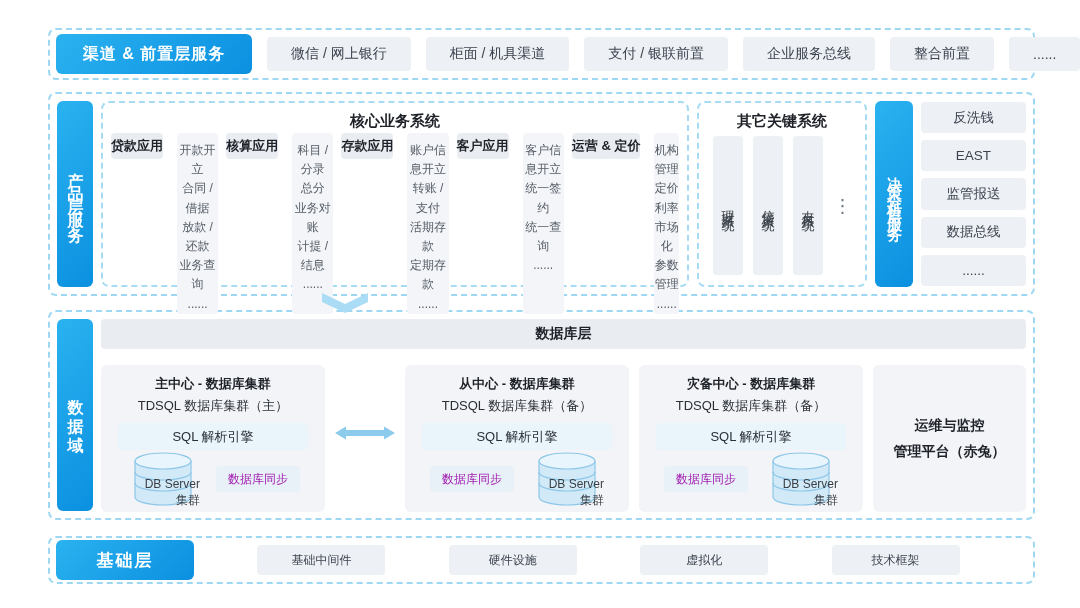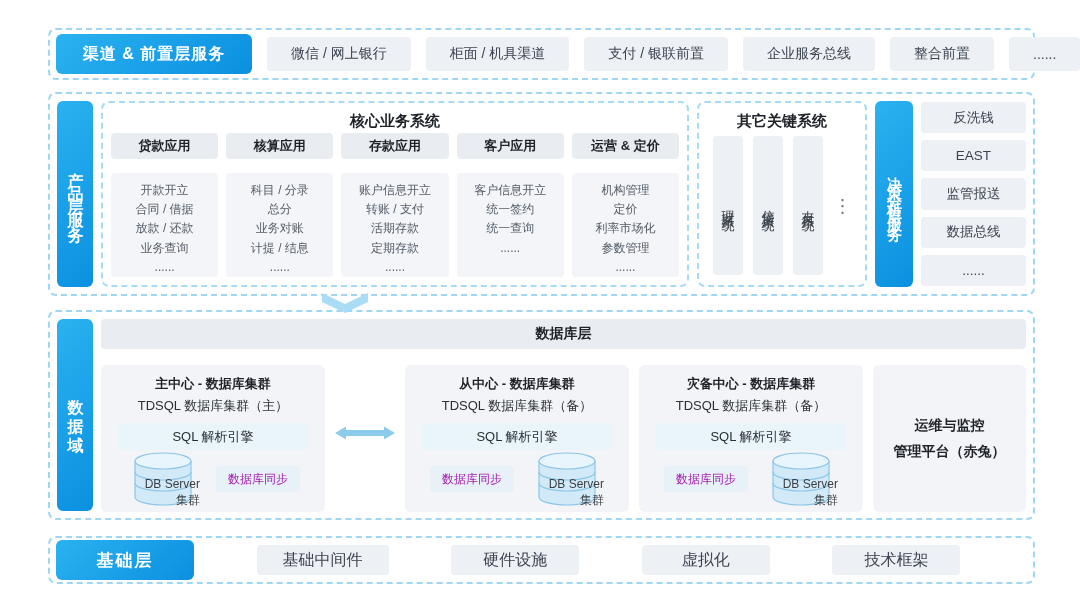--- a/index.html
+++ b/index.html
@@ -29,21 +29,21 @@
   .channel-band .pill { height:34px; padding:0 24px; flex:0 0 auto; }
 
   
   .product-band { height:204px; display:flex; padding:7px; gap:8px; }
   .vlabel { writing-mode:vertical-rl; text-orientation:upright; width:36px; border-radius:6px; flex:0 0 auto; }
   .product-label { font-size:16px; letter-spacing:0.85em; }
   .inner-panel { border:2px dashed #a7dbf3; border-radius:8px; display:flex; flex-direction:column; padding:5px 8px 8px; }
   .core-panel { width:588px; flex:0 0 auto; }
   .panel-title { text-align:center; font-weight:bold; font-size:15px; color:#1f2329; height:25px; line-height:25px; flex:0 0 auto; }
   .core-cols { display:flex; gap:8px; flex:1; }
-  .core-col { flex:1; display:flex; flex-direction:column; gap:14px; }
+  .core-col { flex:1; display:flex; flex-direction:row; gap:14px; }
   .col-header { background:#e9edf2; border-radius:4px; height:26px; font-weight:bold; font-size:13px; color:#1f2329; display:flex; align-items:center; justify-content:center; flex:0 0 auto; }
   .col-body { background:#f3f5f8; border-radius:4px; flex:1; font-size:12px; color:#555c66; text-align:center; padding-top:8px; white-space:pre-line; line-height:1.6; }
   .other-panel { width:170px; flex:0 0 auto; padding:5px 10px 10px; }
   .other-row { display:flex; gap:10px; flex:1; justify-content:center; padding-top:3px; }
   .vpill { background:#edf0f4; border-radius:4px; width:30px; writing-mode:vertical-rl; text-orientation:upright; display:flex; align-items:center; justify-content:center; font-size:13px; color:#3a4048; letter-spacing:0.2em; }
   .more-dots { align-self:center; color:#6b7683; font-size:18px; line-height:1; padding-left:1px; }
   .decision-label { font-size:15px; letter-spacing:0.55em; width:38px; }
   .decision-pills { flex:1; display:flex; flex-direction:column; gap:7px; padding:1px 0; }
   .decision-pills .pill { flex:1; font-size:13.5px; }
 
@@ -65,21 +65,21 @@
   .db-icon-wrap { position:relative; width:74px; height:54px; flex:0 0 auto; }
   .db-text { position:absolute; left:0; top:12px; width:100%; height:100%; padding-top:13px; text-align:right; font-size:12px; line-height:1.3; color:#3a3f46; white-space:pre-line; }
   .arrow-gap { width:60px; flex:0 0 auto; display:flex; justify-content:center; }
   .arrow-gap svg { margin-top:60px; }
   .ops-box { background:#f2f4f7; border-radius:6px; flex:1; display:flex; align-items:center; justify-content:center; font-weight:bold; font-size:14px; color:#1f2329; text-align:center; line-height:1.8; white-space:pre-line; }
 
   
   .base-band { height:48px; margin-top:16px; display:flex; align-items:center; padding:0 10px 0 6px; }
   .base-label { width:138px; height:40px; font-size:17px; letter-spacing:2px; flex:0 0 auto; }
   .base-pills { flex:1; display:flex; justify-content:space-evenly; align-items:center; }
-  .base-pills .pill { height:30px; min-width:128px; padding:0 26px; font-size:16px; }
+  .base-pills .pill { height:30px; min-width:128px; padding:0 26px; font-size:12px; }
 </style>
 </head>
 <body>
 
 <div class="page">
 
   <div class="band channel-band">
     <div class="blue channel-label">渠道 &amp; 前置层服务</div>
     <div class="pill">微信 / 网上银行</div>
     <div class="pill">柜面 / 机具渠道</div>

